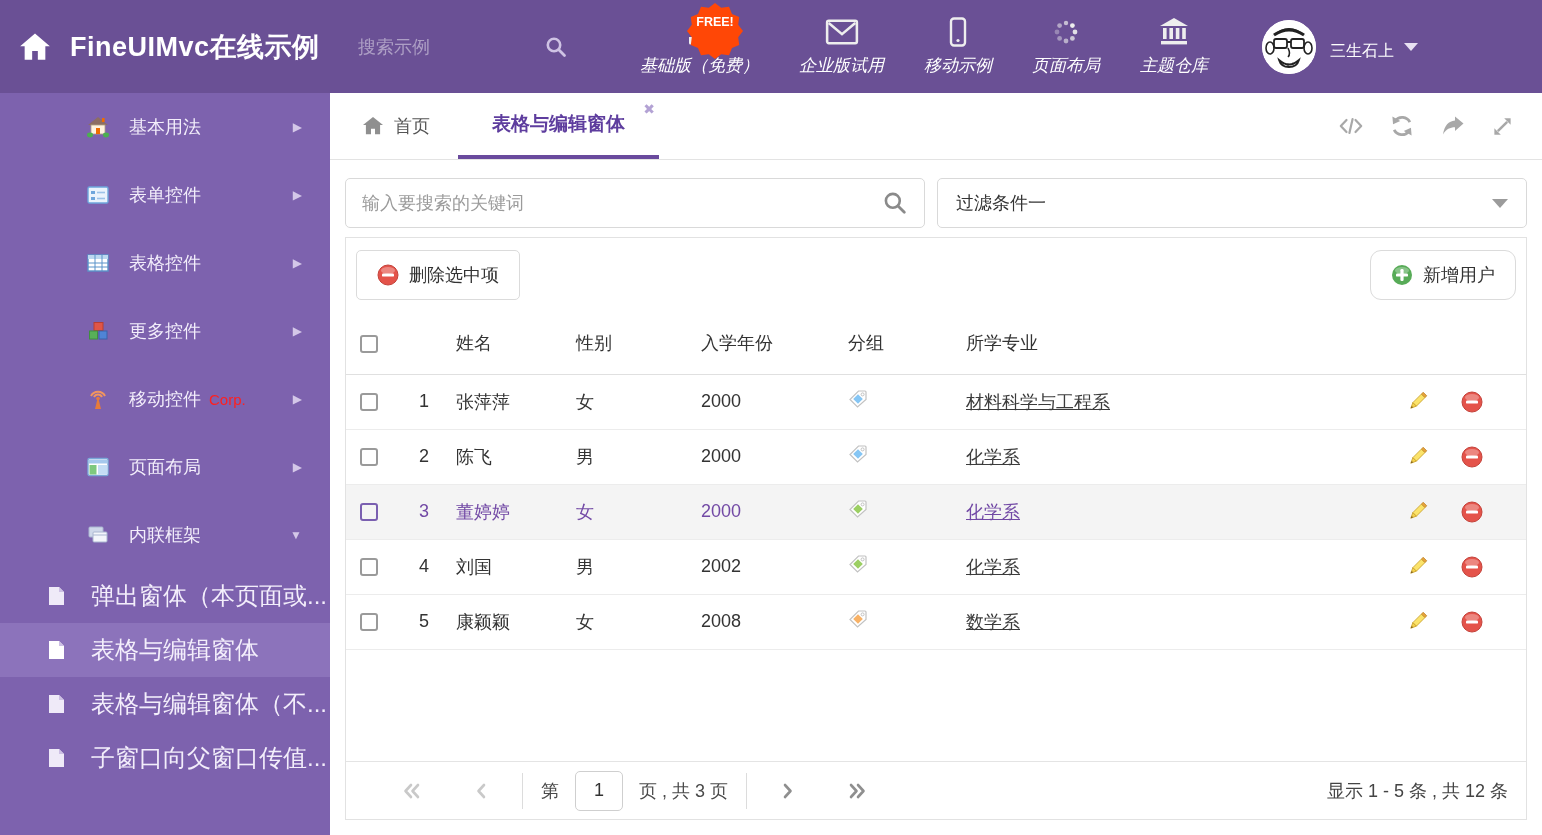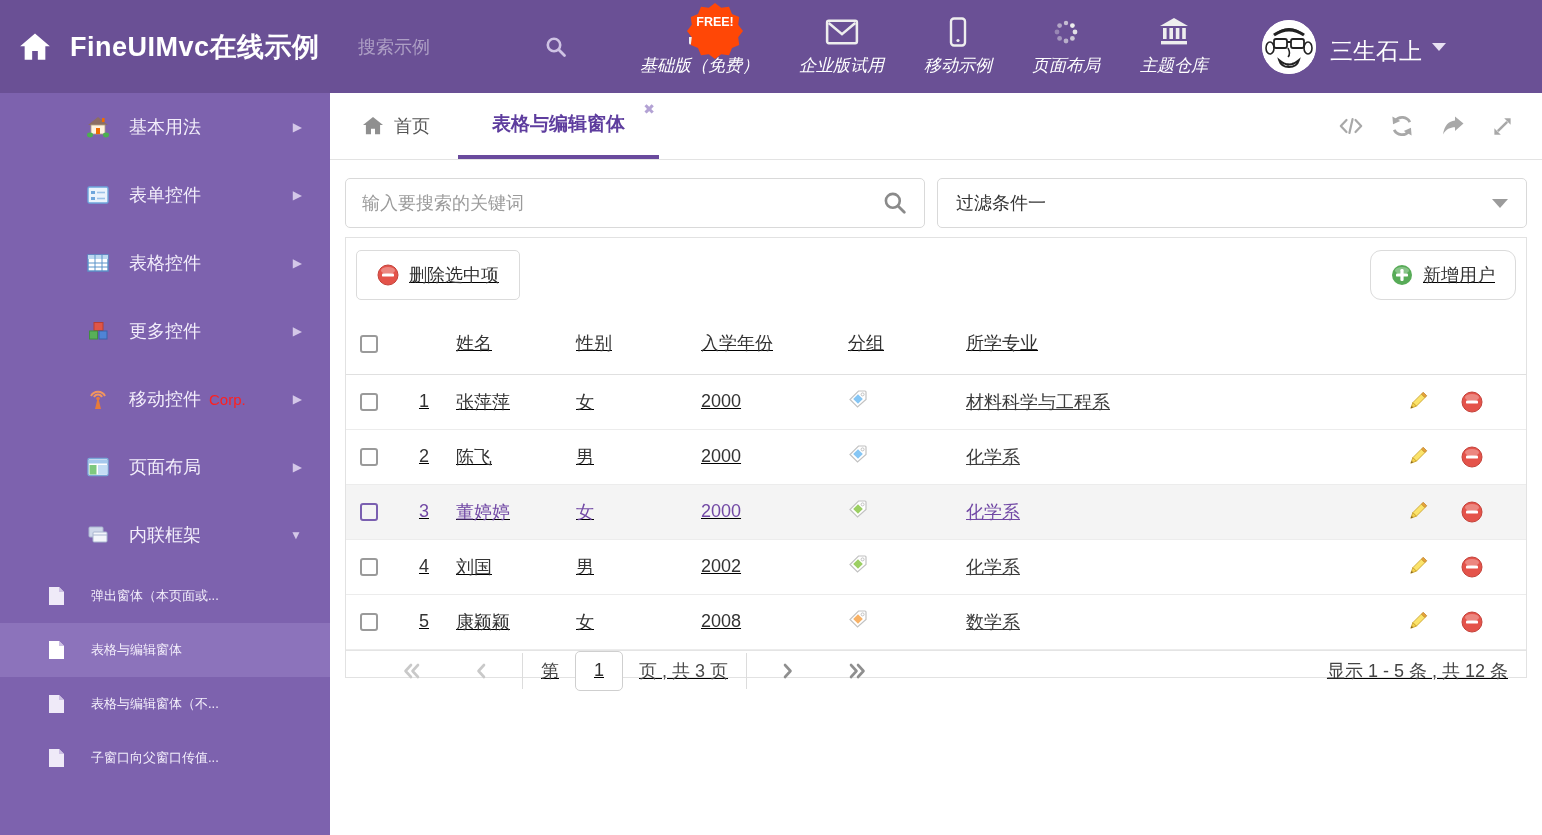--- a/index.html
+++ b/index.html
@@ -13,34 +13,34 @@
   .logo-title { font-size:27px; font-weight:bold; letter-spacing:.5px; }
   .hdr-search { display:flex; align-items:center; width:210px; margin-left:28px; justify-content:space-between; }
   .hdr-search-text { font-size:18px; color:rgba(255,255,255,.45); }
   .hdr-nav { display:flex; margin-left:72px; gap:40px; align-items:center; }
   .hdr-item { display:flex; flex-direction:column; align-items:center; gap:7px; cursor:pointer;font-style:italic; }
   .hdr-item svg { height:30px; }
   .hdr-item-label { font-size:17px; color:#fff; white-space:nowrap; }
   .free-badge { position:absolute; left:686px; top:2px; width:58px; height:58px; }
   .hdr-user { display:flex; align-items:center; margin-left:54px; cursor:pointer; }
   .avatar { width:54px; height:54px; border-radius:50%; background:#fff; overflow:hidden; flex:none; }
-  .hdr-user-name { font-size:23px; margin:10px 10px 0 14px; }
+  .hdr-user-name { font-size:16px; margin:10px 10px 0 14px; }
   .caret-down-w { width:0; height:0; border-left:7px solid transparent; border-right:7px solid transparent; border-top:8px solid #e8e1f3; }
 
   
   .sidebar { position:absolute; left:0; top:93px; bottom:0; width:330px; background:#7d62ae; overflow:hidden; }
   .side-item { height:68px; display:flex; align-items:center; padding:0 28px 0 40px; cursor:pointer;margin-left:47px; }
   .side-item .s-icon { width:22px; height:22px; margin-right:20px; flex:none; }
   .side-label { font-size:18px; color:#f3eefb; }
   .side-badge { font-size:15px; color:#ff2020; margin-left:8px; }
   .side-arrow { margin-left:auto; font-size:12px; color:#d4c7e8; }
   .sub-item { height:54px; display:flex; align-items:center; padding-left:48px; cursor:pointer; }
   .sub-item.active { background:#8c73bb; }
   .sub-item .s-icon { width:17px; height:20px; margin-right:26px; flex:none; }
-  .sub-label { font-size:13px; color:#f3eefb; white-space:nowrap; }
+  .sub-label { font-size:24px; color:#f3eefb; white-space:nowrap; }
 
   
   .main { margin-left:330px; height:742px; display:flex; flex-direction:column; }
   .tabbar { height:67px; display:flex; align-items:stretch; border-bottom:1px solid #e3e3e3; background:#fff; }
   .tab { display:flex; align-items:center; padding:0 16px; margin-left:16px; cursor:pointer; }
   .tab-home-label { font-size:18px; color:#555; margin-left:10px; }
   .tab.active { position:relative; padding:0 34px; margin-left:12px; border-bottom:4px solid #6a4a9d; }
   .tab-active-label { font-size:19px; font-weight:bold; color:#5e3d9e; }
   .tab-close { position:absolute; top:8px; right:4px; font-size:14px; font-weight:bold; color:#b3a2d4; cursor:pointer; }
   .tab-tools { margin-left:auto; display:flex; align-items:center; gap:26px; padding-right:28px; }
@@ -52,21 +52,21 @@
      display:flex; align-items:center; padding:0 16px; }
   .search-box input { flex:1; border:none; outline:none; font-size:18px; color:#0f766e;
      font-family:inherit; }
   .search-box input::placeholder { color:#9b9b9b; }
   .dropdown { flex:1; height:50px; border:1px solid #d9d9d9; border-radius:5px;
      display:flex; align-items:center; padding:0 18px; cursor:pointer; }
   .dropdown-value { font-size:18px; color:#333; }
   .caret-down-g { margin-left:auto; width:0; height:0; border-left:8px solid transparent;
      border-right:8px solid transparent; border-top:9px solid #9b9b9b; }
 
-  .panel { margin-top:9px; border:1px solid #e2e2e2; height:441px; display:flex; flex-direction:column;text-decoration:underline; }
+  .panel { margin-top:9px; border:1px solid #e2e2e2; height:583px; display:flex; flex-direction:column; }
   .grid-toolbar { display:flex; padding:12px 10px; }
   .btn { display:inline-flex; align-items:center; gap:10px; height:50px; padding:0 20px;
      background:#fff; border:1px solid #dbdbdb; border-radius:5px; font-size:18px; color:#333; cursor:pointer; }
   .btn-add { margin-left:auto;border-radius:11px; }
 
   table.grid { width:100%; border-collapse:collapse; table-layout:fixed; }
   .grid th { height:62px; font-weight:normal; font-size:18px; color:#333; text-align:left;
      border-bottom:1px solid #e0e0e0; padding-left:10px; }
   .grid td { height:55px; font-size:18px; color:#333; border-bottom:1px solid #ececec; padding-left:10px; }
   .grid .c-check { padding-left:14px; }

